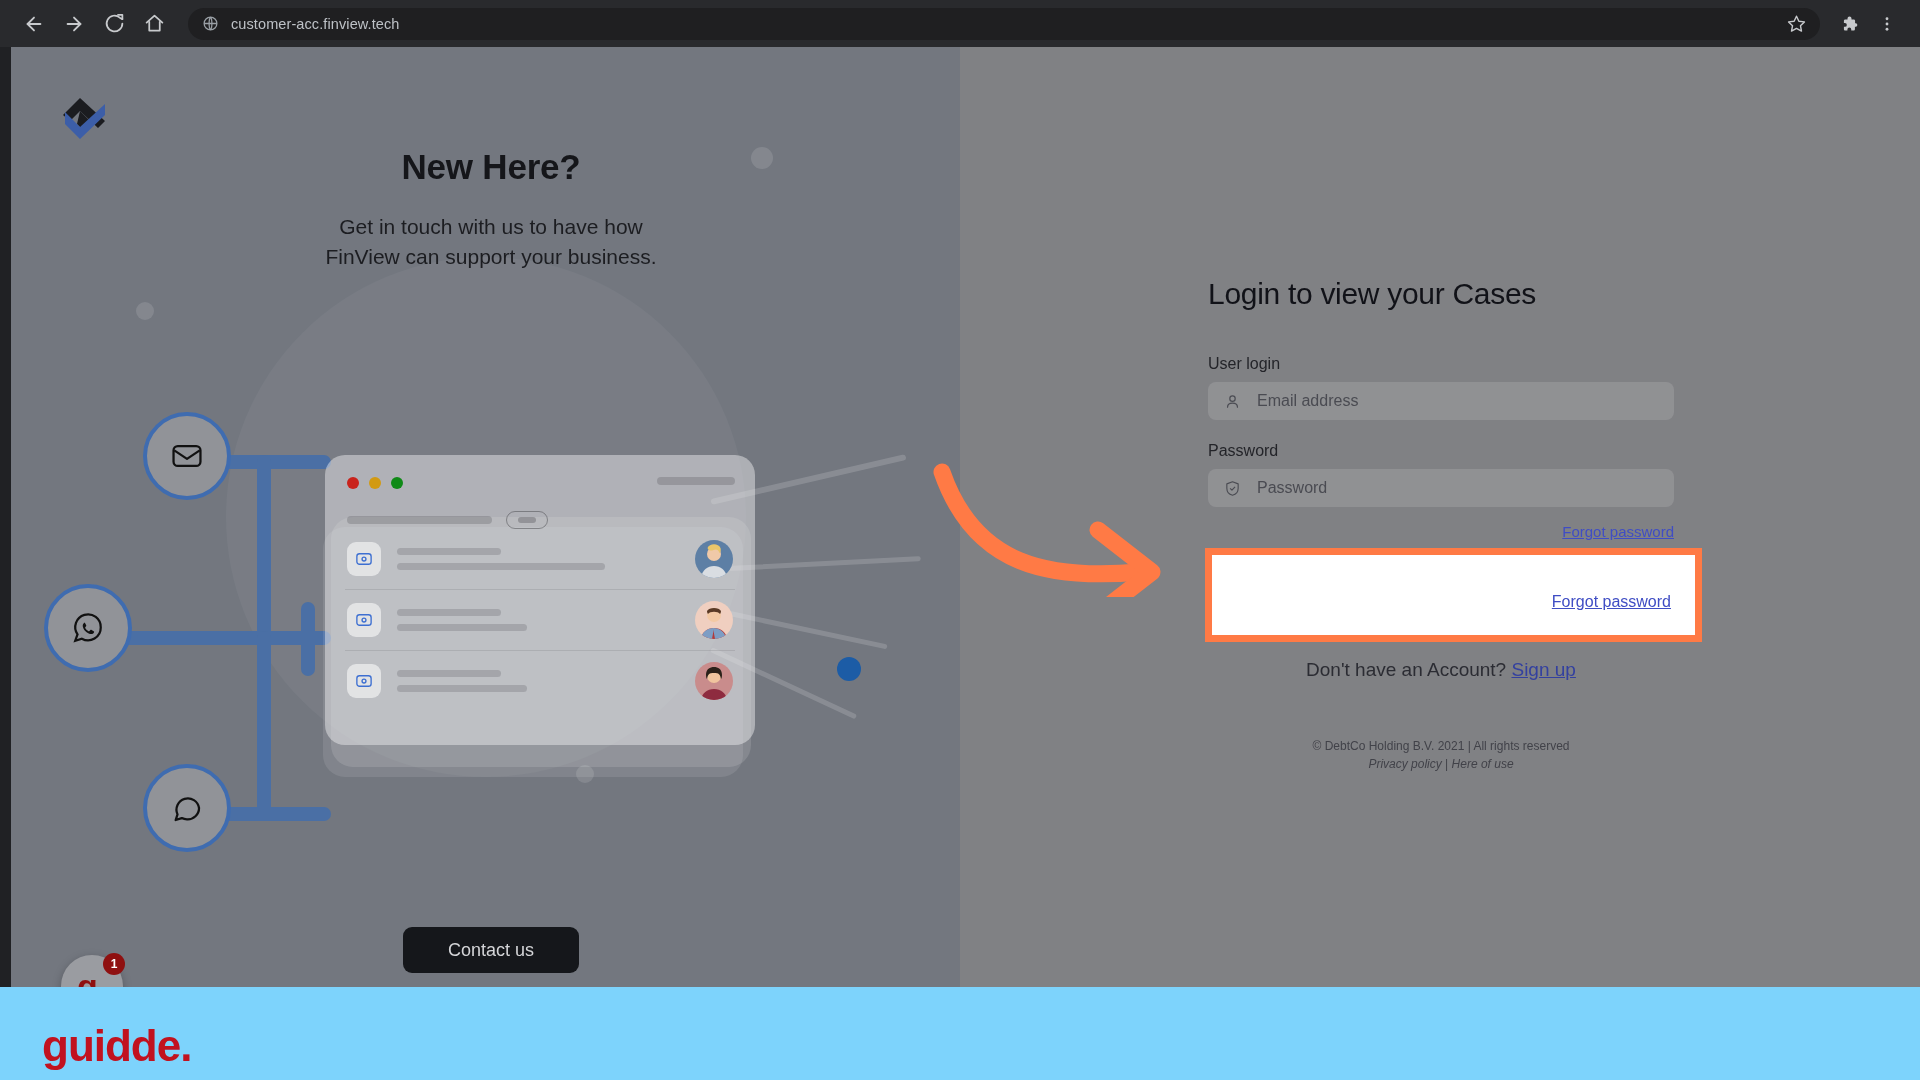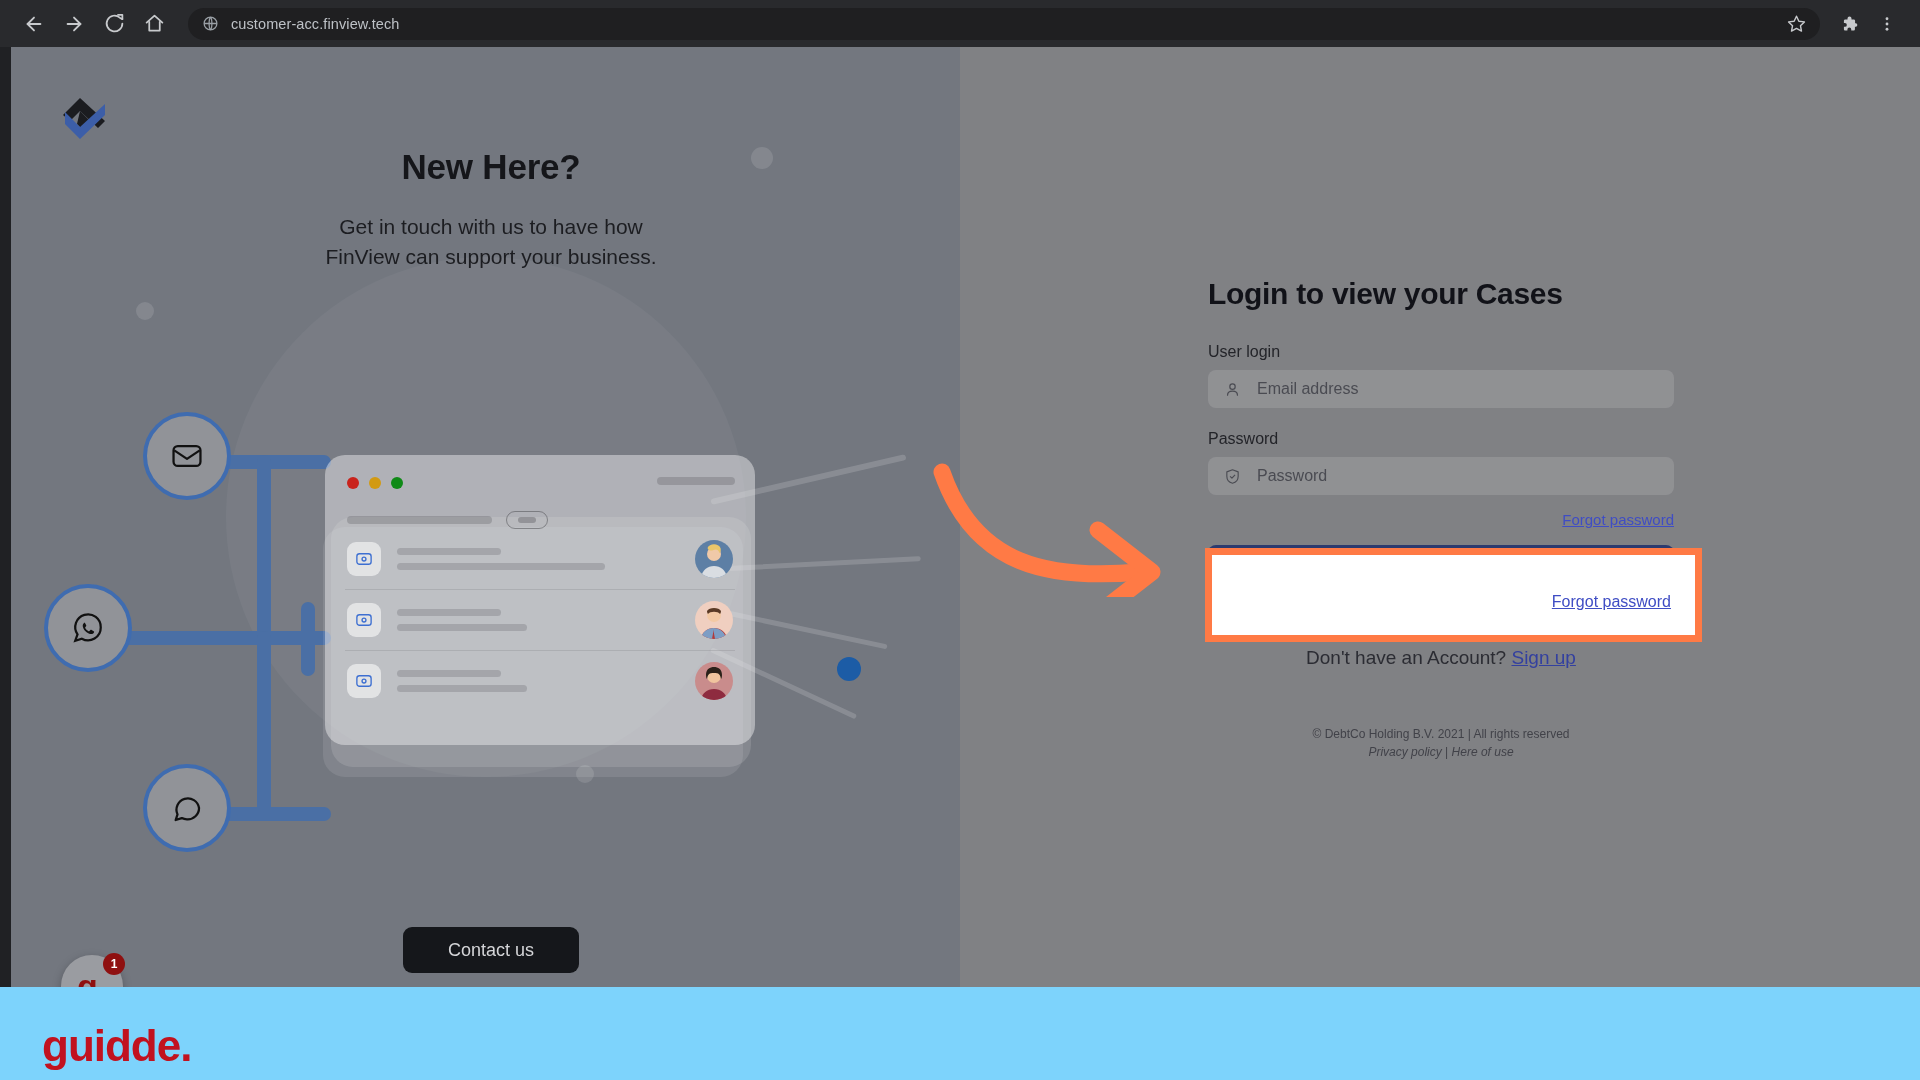--- a/index.html
+++ b/index.html
@@ -201,22 +201,22 @@
 
   
   .login-wrap {
     position: absolute; top: 0; left: 0;
     width: 960px; height: 940px;
   }
   .form {
     position: absolute; top: 230px; left: 248px; width: 466px;
   }
   .form h1 {
-    font-size: 30px; font-weight: 700; color: #111218;
-    letter-spacing: -0.3px; margin-bottom: 32px;
+    font-size: 30px; font-weight: 400; color: #111218;
+    letter-spacing: -0.3px; margin-bottom: 44px;
   }
   .field-label {
     font-size: 16px; color: #232429; margin-bottom: 9px;
   }
   .input-box {
     height: 38px; border-radius: 8px;
     background: rgba(255,255,255,.13);
     display: flex; align-items: center;
     padding: 0 16px; margin-bottom: 22px;
   }

